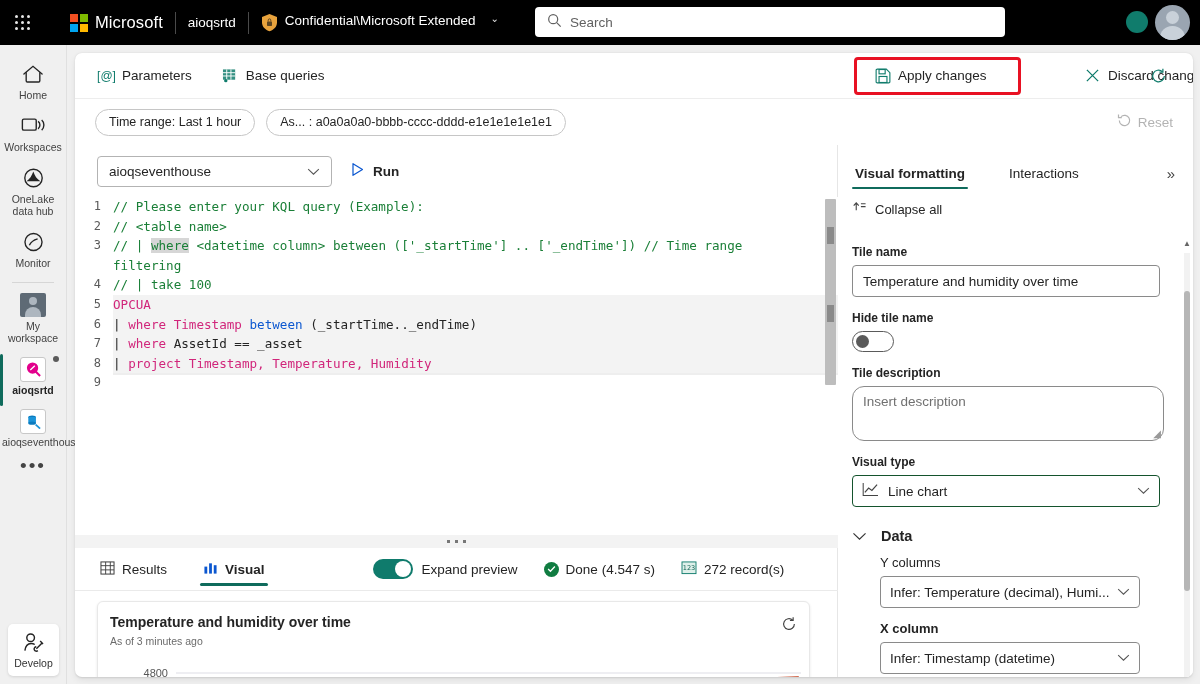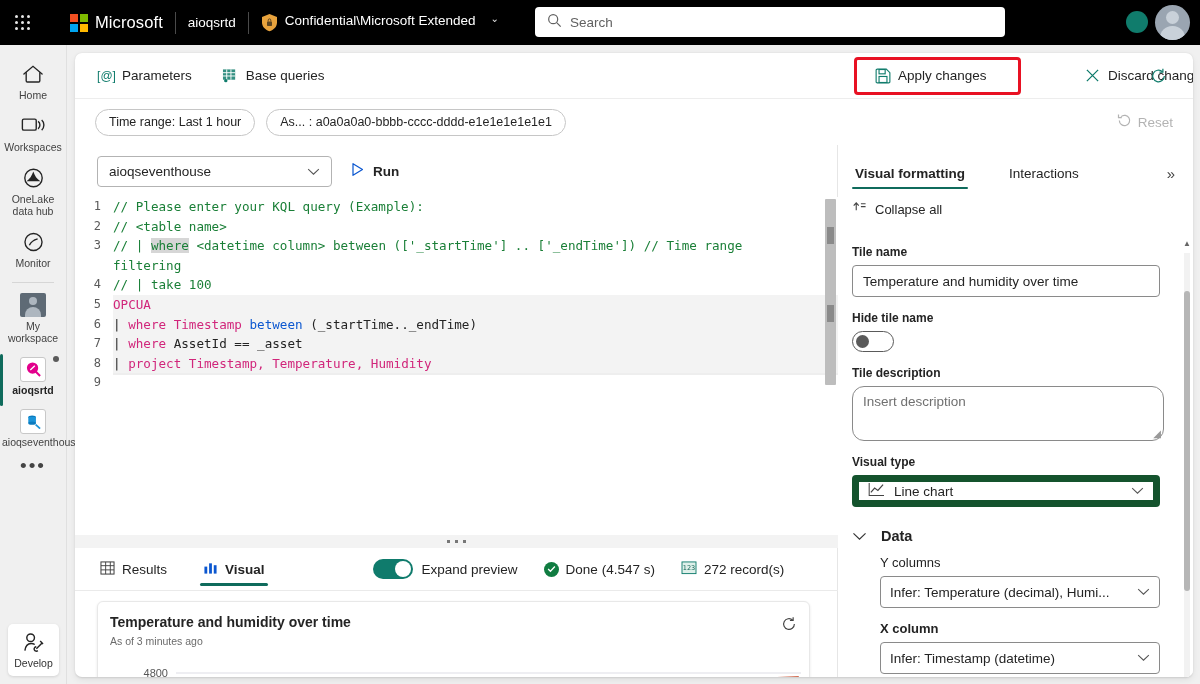--- a/index.html
+++ b/index.html
@@ -151,27 +151,27 @@
   .sp-tab.active::after { content:""; position:absolute; left:0; right:0; bottom:2px; height:2.5px; background:#0f6b5c; border-radius:2px; }
   .sp-expand { position: absolute; right: 18px; bottom: 9px; font-size: 15px; color: #444; cursor: pointer; }
   .collapse-all { display: flex; align-items: center; gap: 8px; padding: 10px 14px 6px; font-size: 13px; color: #242424; cursor: pointer; }
   .sp-body { position: absolute; left: 0; top: 86px; right: 0; bottom: 0; padding: 0 14px 0 14px; overflow: hidden; }
   .fld-label { font-size: 12px; font-weight: bold; color: #242424; margin: 14px 0 6px; }
   .txtin { width: 308px; height: 32px; border: 1px solid #8a8a8a; border-radius: 4px; padding: 0 10px;
            font-size: 13.5px; color: #242424; display: flex; align-items: center; background: #fff; cursor: text; }
   .ta { width: 312px; height: 55px; border: 1px solid #8a8a8a; border-radius: 12px; padding: 7px 10px;
         font-size: 13.5px; color: #707070; background: #fff; position: relative; cursor: text; }
   .ta .grip { position: absolute; right: 2px; bottom: 1px; font-size: 10px; color: #999; }
-  .sel { width: 308px; height: 32px; border: 7px solid #14532d; border-radius: 4px; padding: 0 9px;
+  .sel { width: 308px; height: 32px; border: 1px solid #14532d; border-radius: 4px; padding: 0 9px;
          display: flex; align-items: center; gap: 9px; font-size: 13.5px; color: #242424; background: #fff; cursor: pointer; }
   .sel .cv { margin-left: auto; font-size: 11px; color: #444; }
   .sec-head { display: flex; align-items: center; gap: 14px; margin: 20px 0 2px; cursor: pointer; }
   .sec-head .t { font-size: 14.5px; font-weight: bold; color: #242424; }
   .indent { margin-left: 28px; }
-  .sel-ind { width: 280px; height: 32px; border: 1px solid #8a8a8a; border-radius: 4px; padding: 0 9px;
+  .sel-ind { width: 260px; height: 32px; border: 1px solid #8a8a8a; border-radius: 4px; padding: 0 9px;
              display: flex; align-items: center; font-size: 13.5px; color: #242424; background: #fff; cursor: pointer; }
   .sel-ind .cv { margin-left: auto; font-size: 11px; color: #444; padding-left: 6px; }
   .sp-scroll { position: absolute; right: 3px; top: 94px; width: 6px; height: 562px; }
   .sp-scroll .track { position: absolute; left: 0; top: 14px; bottom: 14px; width: 6px; background: #f2f2f2; }
   .sp-scroll .thumb { position: absolute; left: 0; top: 52px; width: 6px; height: 300px; background: #b6b6b6; border-radius: 3px; }
   .sp-scroll .ar { position: absolute; left: -1px; font-size: 8px; color: #666; }
 </style>
 </head>
 <body>
 

